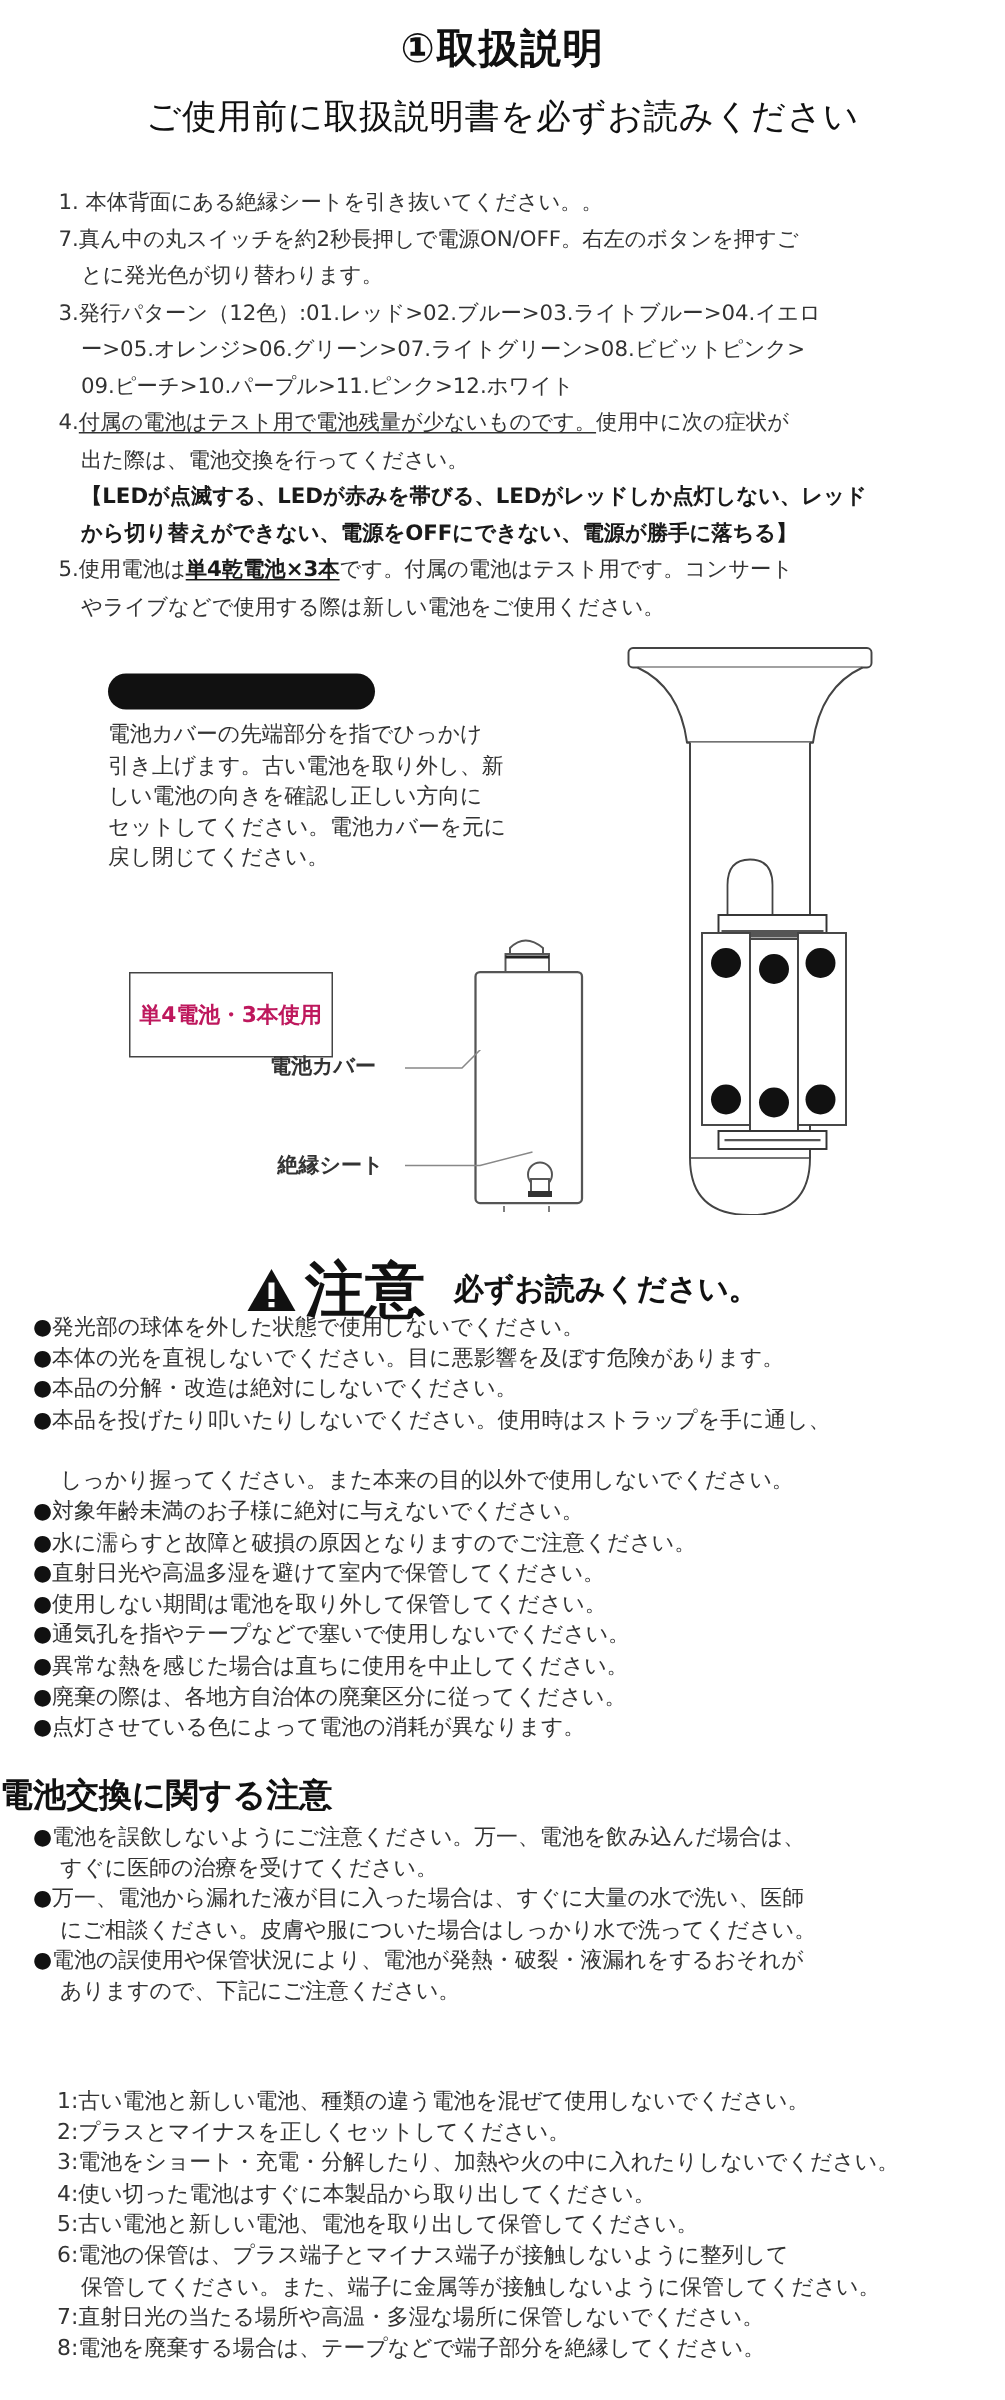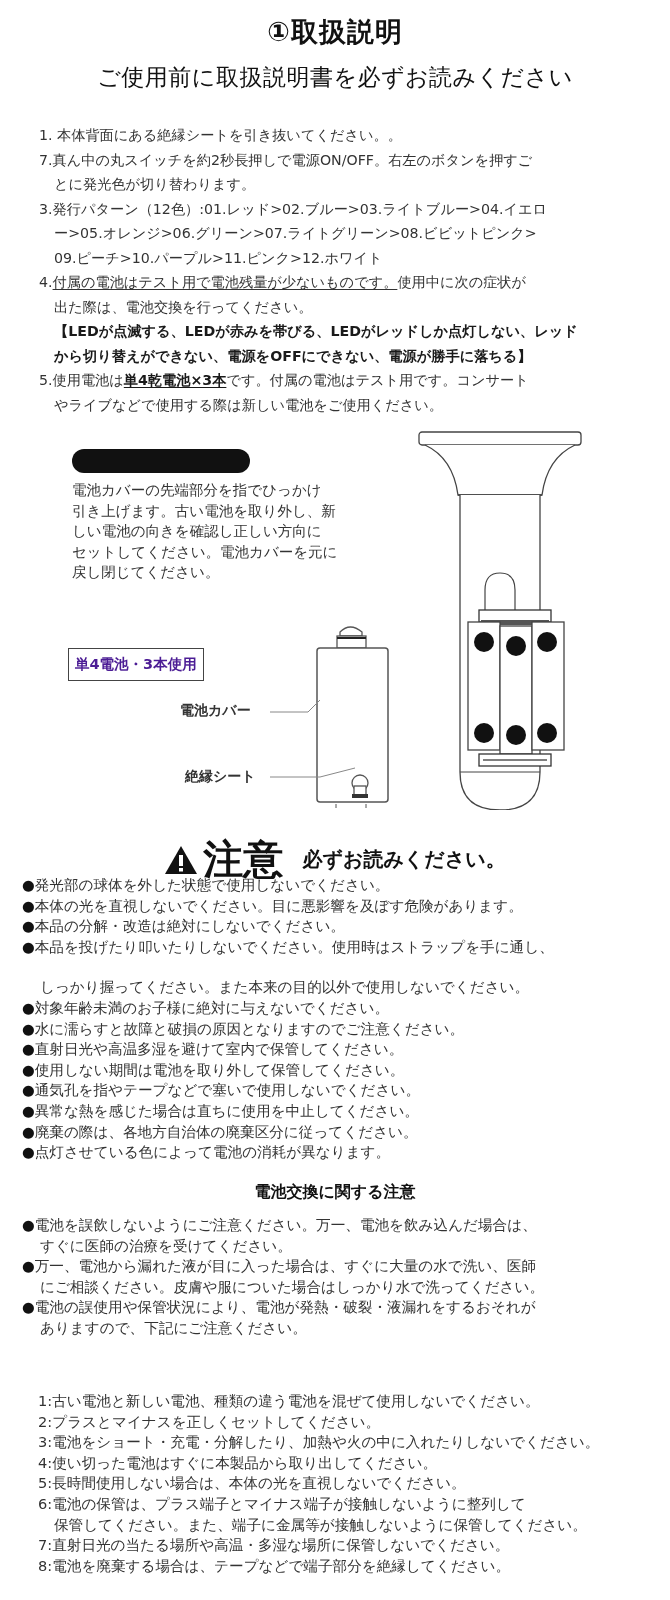--- a/index.html
+++ b/index.html
@@ -8,28 +8,28 @@
   .abs { position:absolute; }
   .title { top:14px; left:0; width:670px; text-align:center; font-size:27px; font-weight:bold; color:#111; letter-spacing:1px; }
   .subtitle { top:62px; left:0; width:670px; text-align:center; font-size:23px; color:#111; letter-spacing:0.5px; }
   .instr { left:36px; top:122px; width:610px; font-size:14.2px; line-height:21.5px; color:#333; }
   .instr .item { margin:3px; }
   .instr .indent { padding-left:15px; }
   .instr .bold { font-weight:bold; color:#1a1a1a; }
   .u { text-decoration:underline; text-underline-offset:2px; }
   .pill { left:72px; top:449px; width:178px; height:24px; background:#111; border-radius:12px; }
   .cover-desc { left:72px; top:480px; width:300px; font-size:14.5px; line-height:20.5px; color:#333; }
-  .boxlabel { left:68px; top:648px; padding:6px 6px; border:1.5px solid #444; font-size:14.5px; font-weight:bold; color:#4c1d95; }
+  .boxlabel { left:86px; top:648px; padding:18px 6px; border:1.5px solid #444; font-size:14.5px; font-weight:bold; color:#be185d; }
   .callout { font-size:14px; font-weight:bold; color:#333; }
   .warn-head { left:0; top:832px; width:670px; text-align:center; }
   .warn-head .big { font-size:40px; font-weight:bold; color:#111; vertical-align:middle;margin-top:48px; }
   .warn-head .small { font-size:20px; font-weight:bold; color:#111; vertical-align:middle; margin-left:14px; }
   .warn-list { left:22px; top:875px; width:640px; font-size:14.6px; line-height:20.6px; color:#333; }
   .warn-list .cont { padding-left:18px;margin-top:20px; }
-  .bat-head { left:0; top:1182px; width:670px; text-align:center; font-size:16px; font-weight:bold; color:#111; }
+  .bat-head { left:0; top:1182px; width:670px; text-align:left; font-size:22px; font-weight:bold; color:#111; }
   .bat-list { left:22px; top:1215px; width:640px; font-size:14.6px; line-height:20.6px; color:#333; }
   .bat-list .cont { padding-left:18px; }
   .num-list { left:38px; top:1353px; width:630px; font-size:14.6px; line-height:20.6px; color:#333;margin-top:38px; }
   .num-list .cont { padding-left:16px; }
   .bullet { color:#111; }
   svg { position:absolute; }
 </style>
 </head>
 <body>
 
@@ -144,18 +144,18 @@
   <div class="cont">にご相談ください。皮膚や服についた場合はしっかり水で洗ってください。</div>
   <div><span class="bullet">●</span><span>電池の誤使用や保管状況により、電池が発熱・破裂・液漏れをするおそれが</span></div>
   <div class="cont">ありますので、下記にご注意ください。</div>
 </div>
 
 <div class="abs num-list">
   <div>1:古い電池と新しい電池、種類の違う電池を混ぜて使用しないでください。</div>
   <div>2:プラスとマイナスを正しくセットしてください。</div>
   <div>3:電池をショート・充電・分解したり、加熱や火の中に入れたりしないでください。</div>
   <div>4:使い切った電池はすぐに本製品から取り出してください。</div>
-  <div>5:長時間使用しない場合は、本体の光を直視しないでください。</div>
+  <div>5:古い電池と新しい電池、電池を取り出して保管してください。</div>
   <div>6:電池の保管は、プラス端子とマイナス端子が接触しないように整列して</div>
   <div class="cont">保管してください。また、端子に金属等が接触しないように保管してください。</div>
   <div>7:直射日光の当たる場所や高温・多湿な場所に保管しないでください。</div>
   <div>8:電池を廃棄する場合は、テープなどで端子部分を絶縁してください。</div>
 </div>
 
 </body></html>

